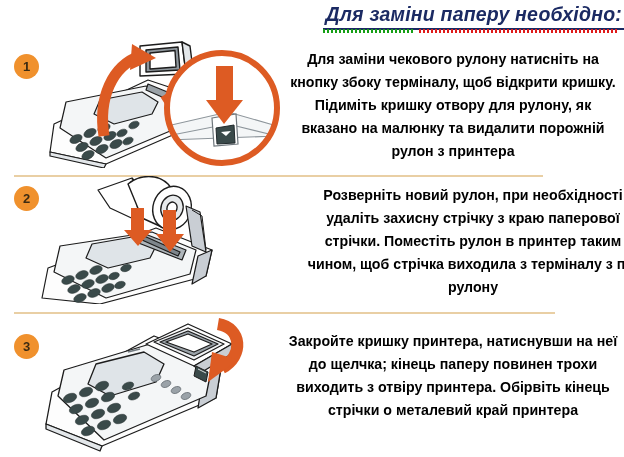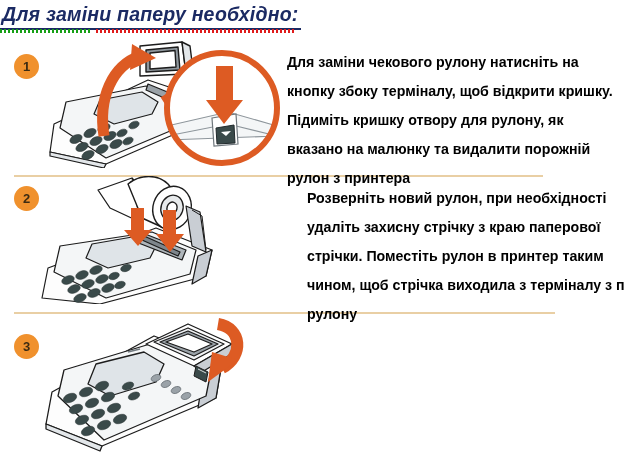--- a/index.html
+++ b/index.html
@@ -15,21 +15,21 @@
     font-family: "Liberation Sans", sans-serif;
     background: #ffffff;
   }
 
   
   #doc-title-wrap {
     position: absolute;
     left: 0;
     top: 2px;
     width: 624px;
-    text-align: left;
+    text-align: right;
   }
   #doc-title {
     display: inline-block;
     position: relative;
     font-family: "Liberation Sans", sans-serif;
     font-weight: bold;
     font-style: italic;
     font-size: 19.5px;
     letter-spacing: 0.2px;
     color: #1b2a63;
@@ -98,22 +98,23 @@
   #step-3 .badge { top: 22px; }
 
   
   .step-text {
     position: absolute;
     left: 287px;
     width: 332px;
     font-family: "Liberation Sans", sans-serif;
     font-weight: bold;
     font-size: 14.2px;
-    line-height: 29px;
+    line-height: 23px;
     color: #000000;
+    text-align: center;
   }
   #step-1 .step-text { top: 8px; }
   #step-2 .step-text { top: 8px; margin-left: 20px; }
   #step-3 .step-text { top: 18px; }
 
   
   .illo {
     position: absolute;
     left: 36px;
     top: 0;
@@ -344,13 +345,14 @@
         <ellipse cx="98" cy="84" rx="6" ry="3.6" transform="rotate(-22 98 84)"></ellipse>
       </g>
 
       <g>
         <path d="M182,12 C206,16 208,44 186,56" fill="none" stroke="#dd5b23" stroke-width="12" stroke-linecap="butt"></path>
         <path d="M202,48 L176,40 L172,70 Z" fill="#dd5b23"></path>
       </g>
     </svg>
   </div>
 
+  <div class="step-text">Закройте кришку принтера, натиснувши на неї до щелчка; кінець паперу повинен трохи виходить з отвіру принтера. Обірвіть кінець стрічки о металевий край принтера</div>
 </div>
 
 </body></html>

